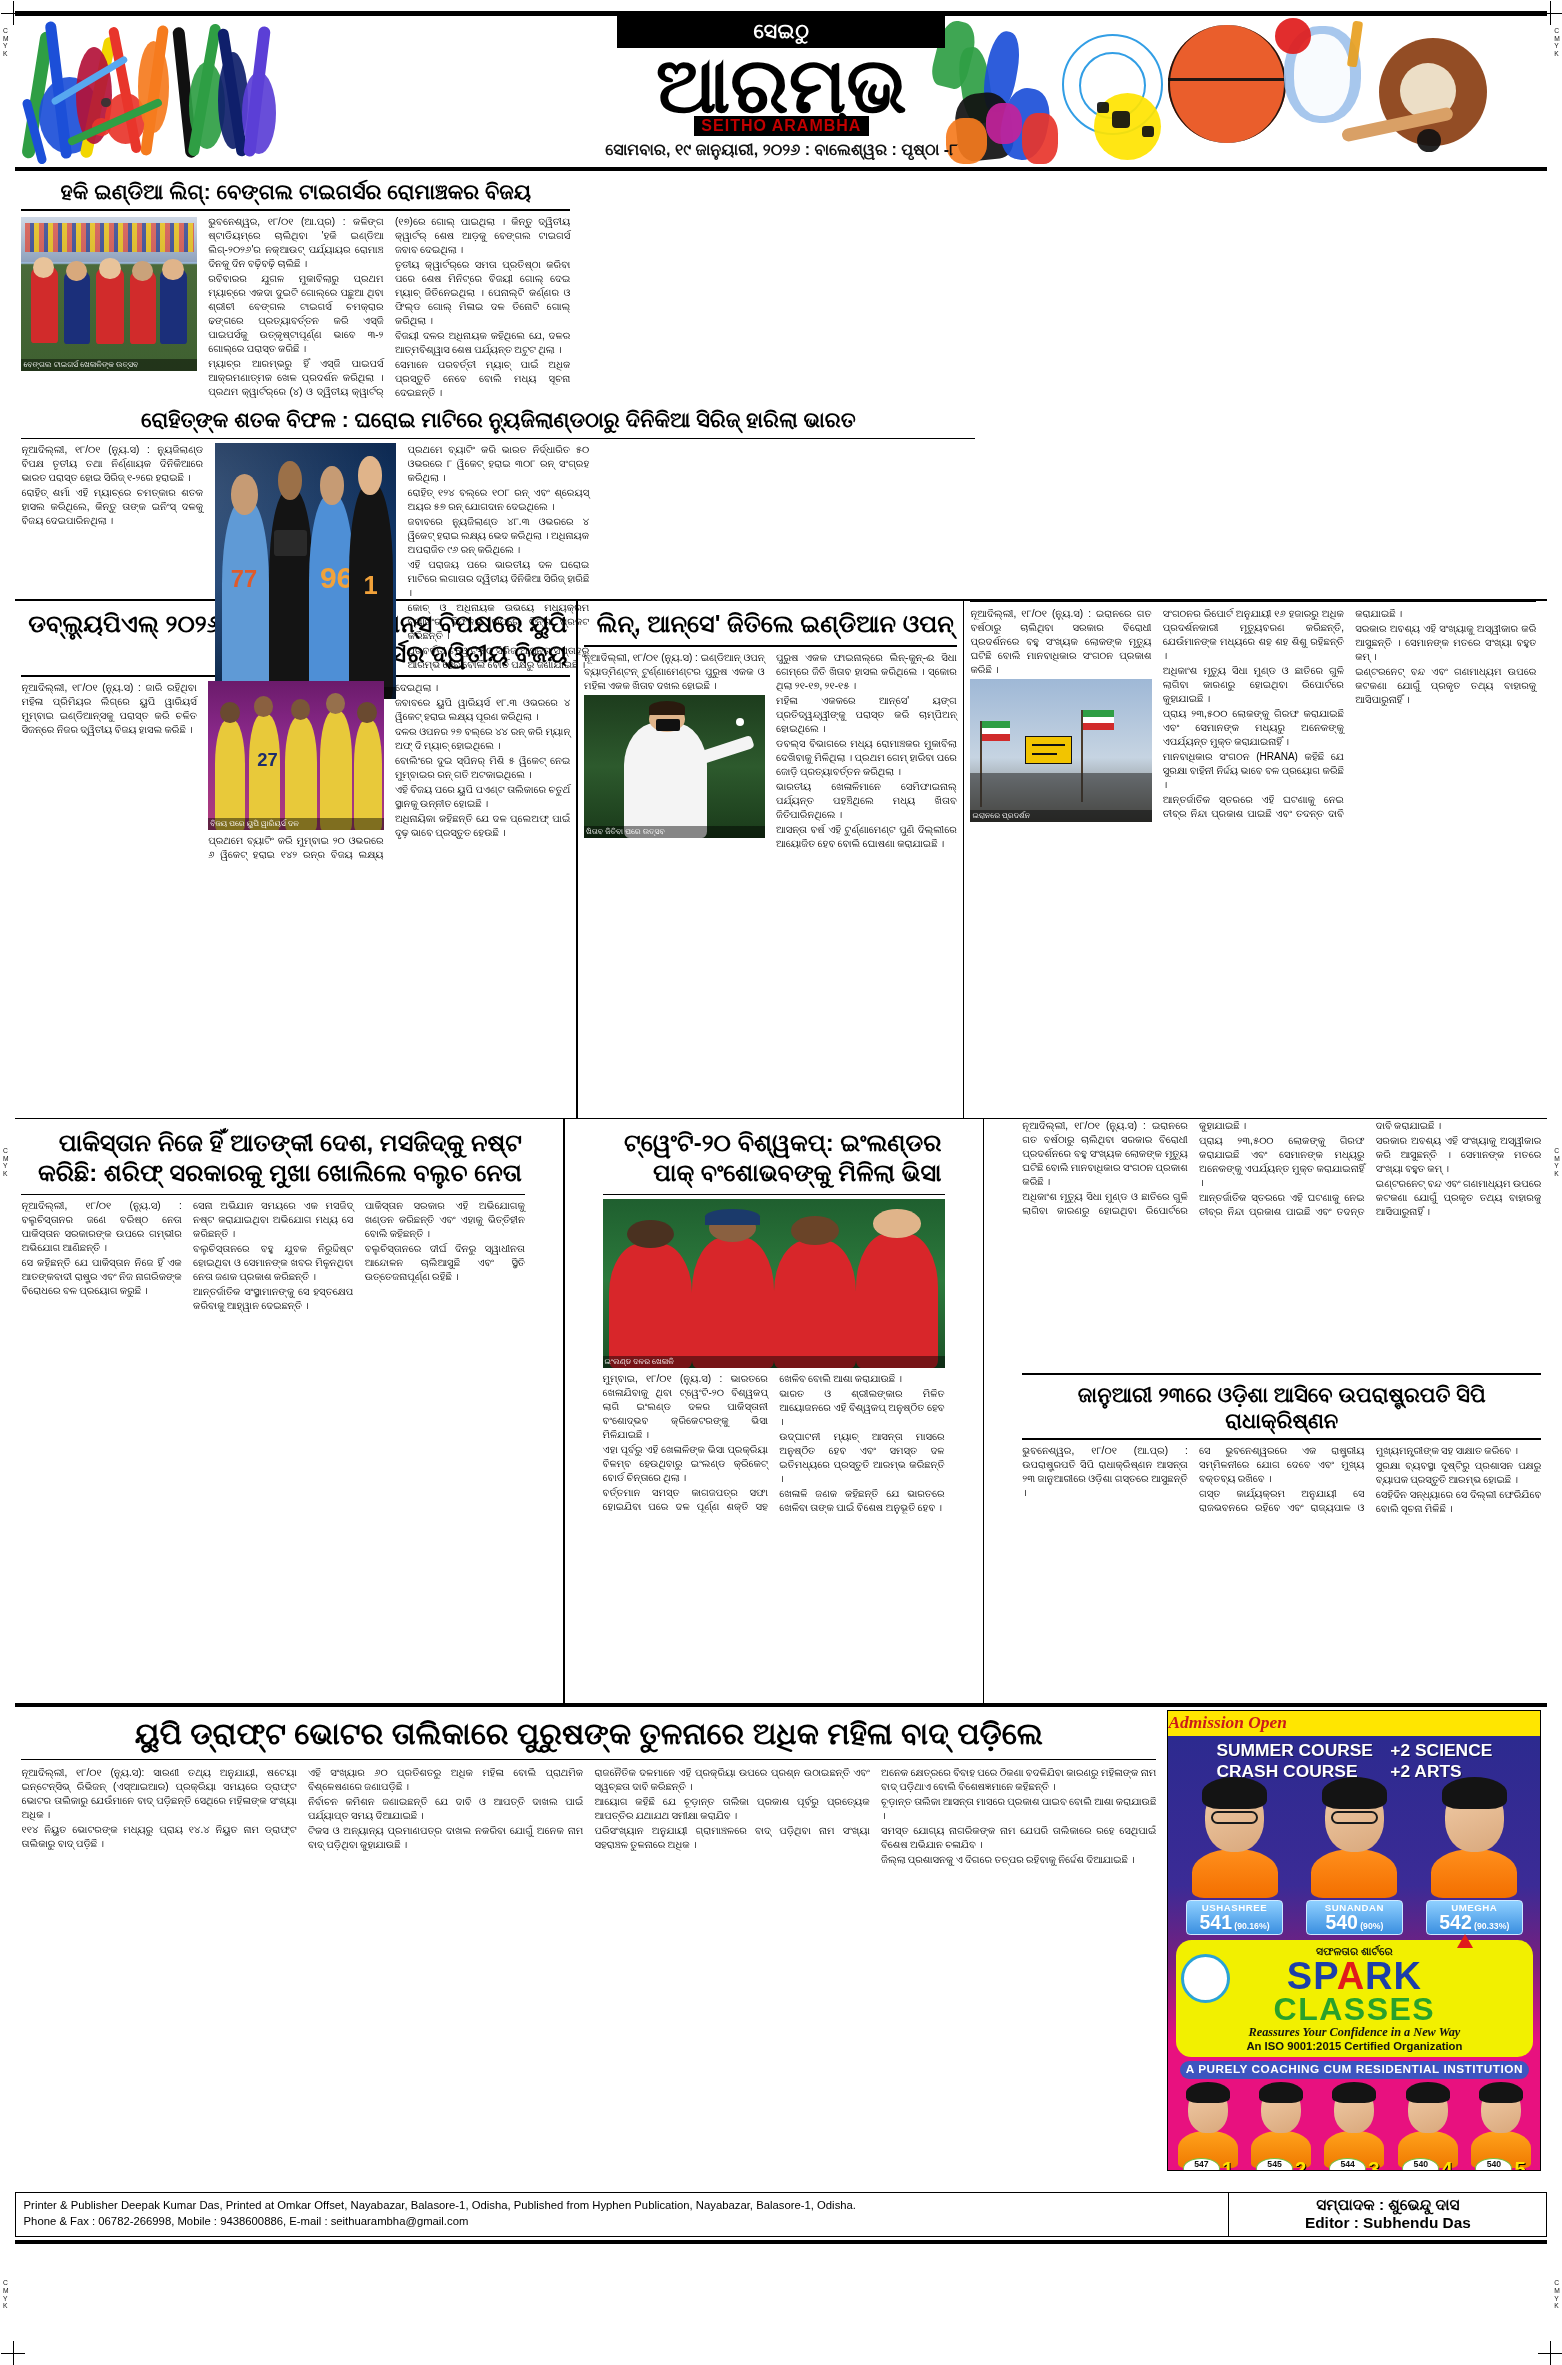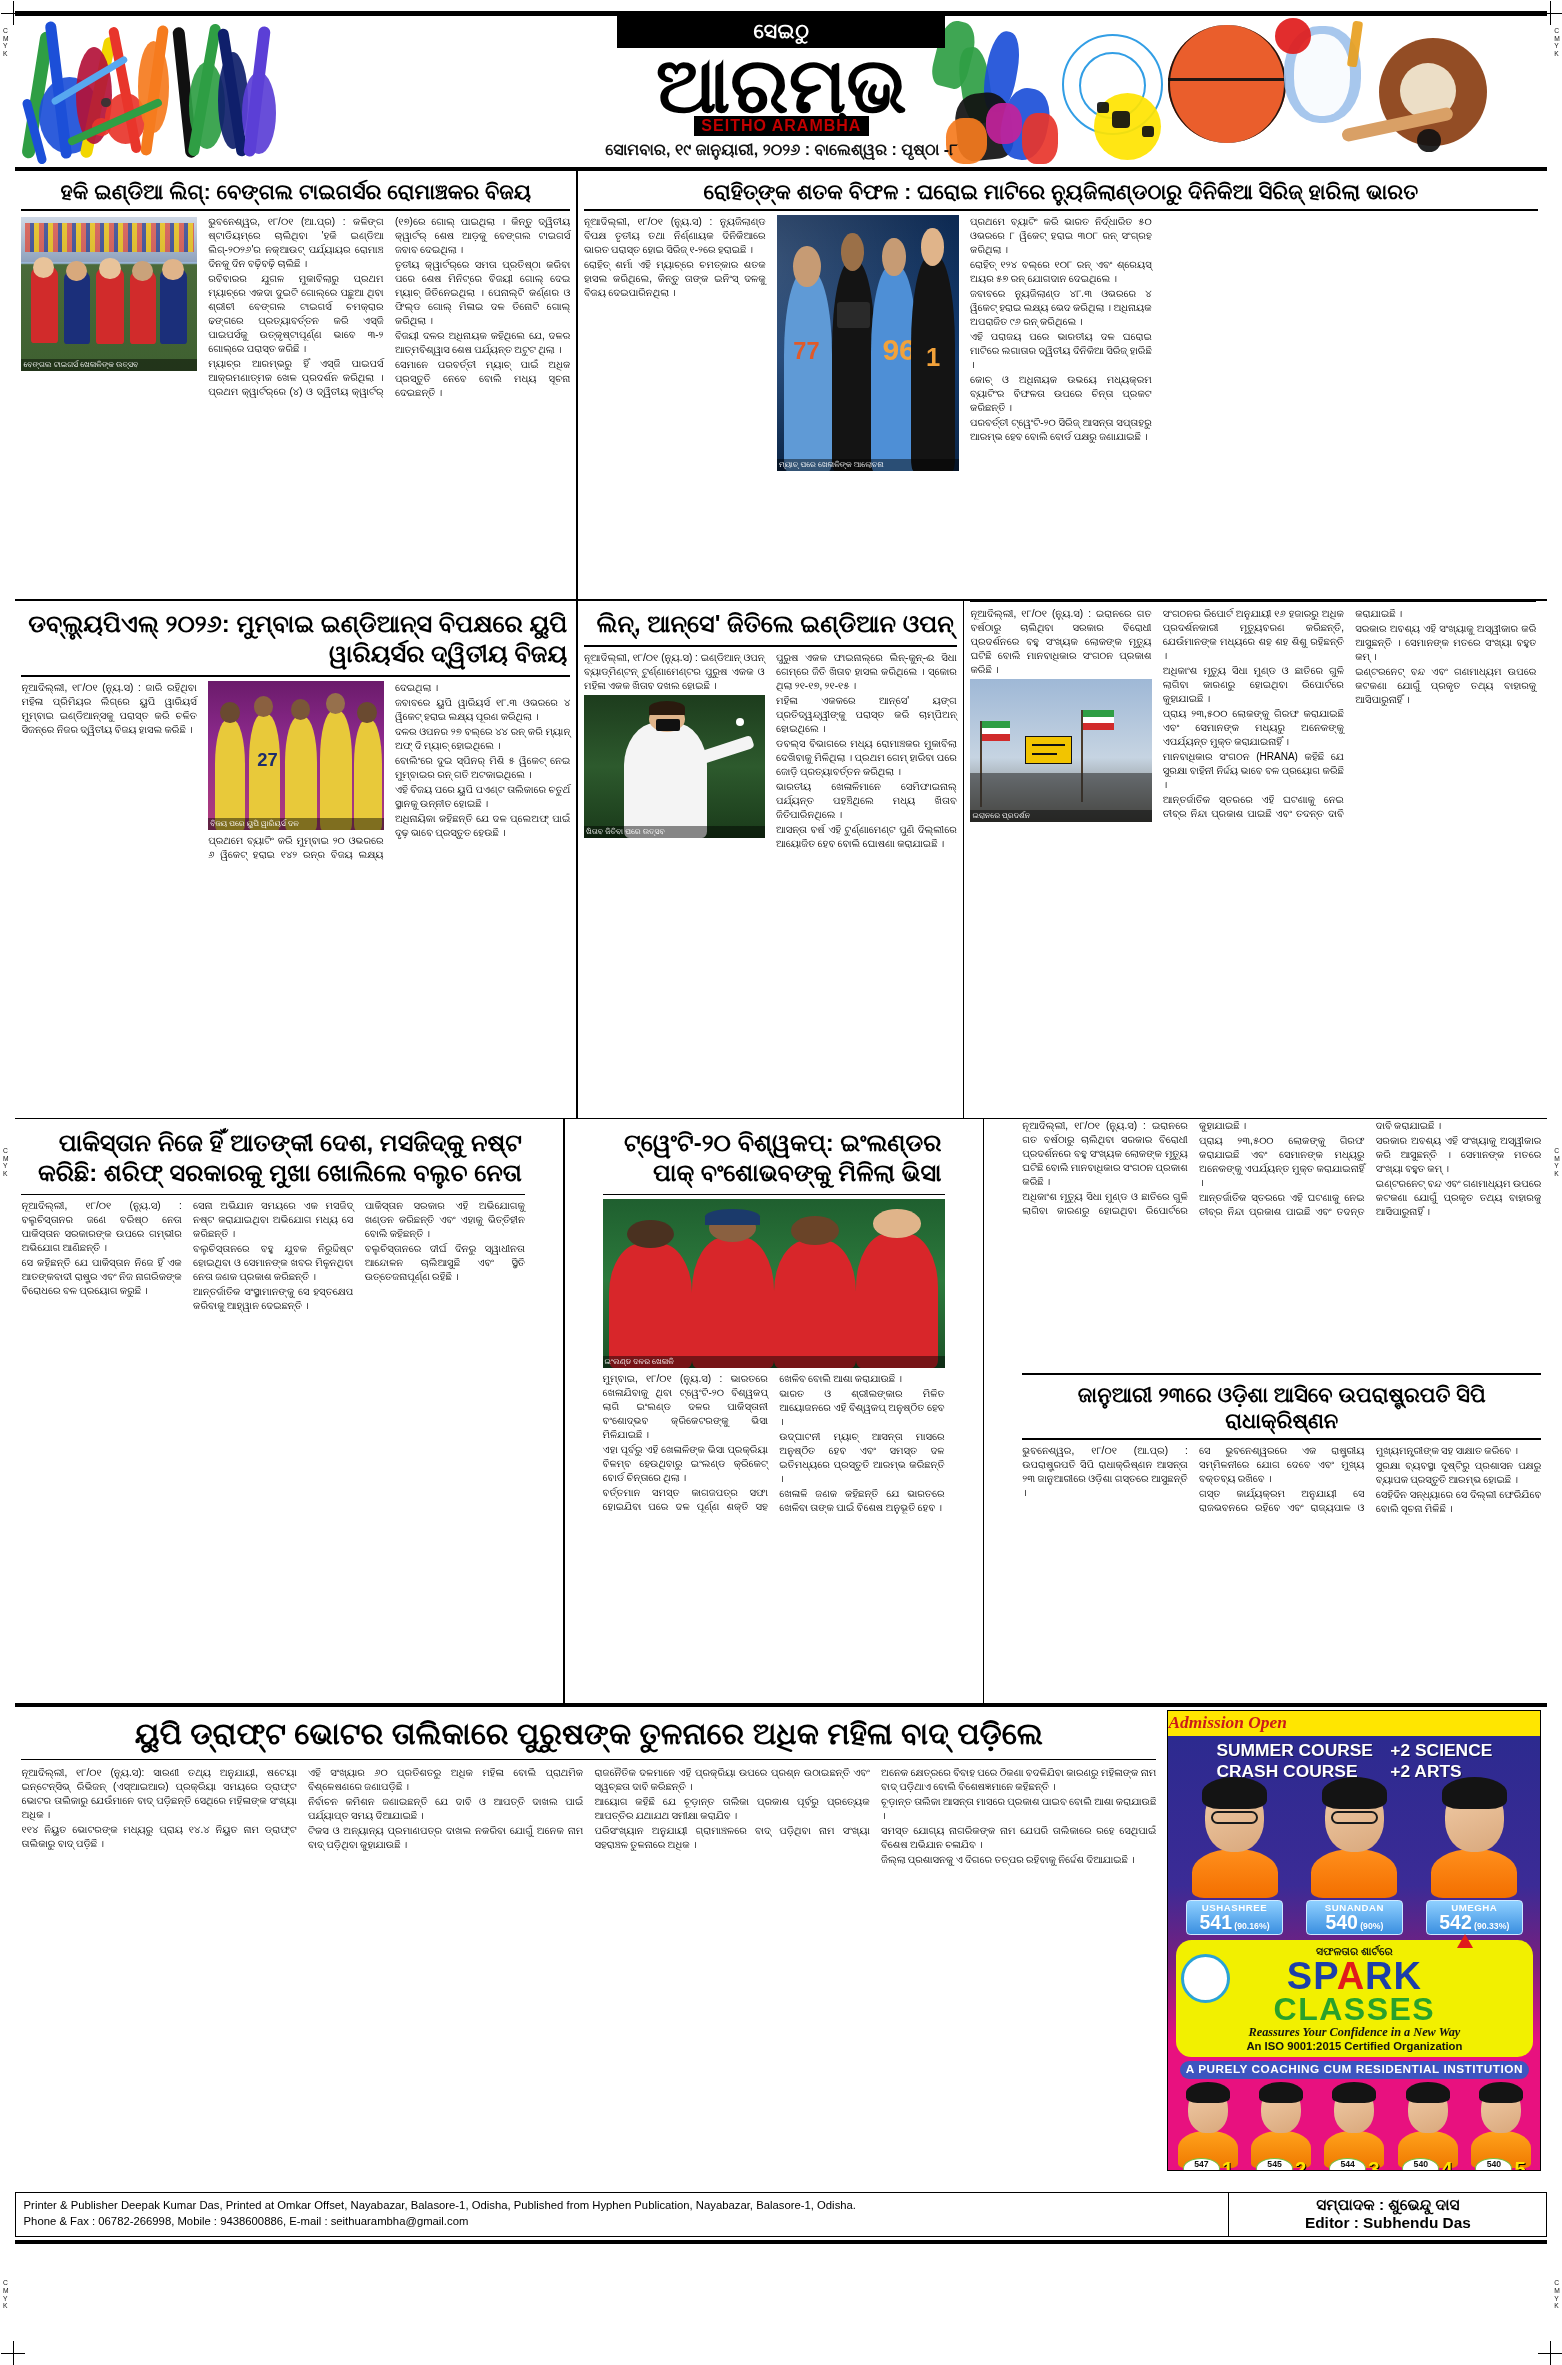--- a/index.html
+++ b/index.html
@@ -230,21 +230,21 @@
 
     <div class="mh-center">
       <div class="mh-kicker">ସେଇଠୁ</div>
       <div class="mh-title">ଆରମ୍ଭ</div>
       <div class="mh-romanized">SEITHO ARAMBHA</div>
     </div>
     <div class="mh-dateline">ସୋମବାର, ୧୯ ଜାନୁୟାରୀ, ୨୦୨୬ : ବାଲେଶ୍ୱର : ପୃଷ୍ଠା -୮</div>
   </div>
   <div class="rule-thick"></div>
 
-  <div class="row" style="height:428px;">
+  <div class="row" style="height:428px;flex-direction:column;">
 
     <div class="col" style="width:561px;">
       <div class="hl1">ହକି ଇଣ୍ଡିଆ ଲିଗ୍: ବେଙ୍ଗଲ ଟାଇଗର୍ସର ରୋମାଞ୍ଚକର ବିଜୟ</div>
       <div class="hline" style="margin:0 0 4.1px;"></div>
       <div class="body-cols c3">
         <div class="figure photo" style="width:100%;height:154px;break-inside:avoid;background:linear-gradient(180deg,#7fa3cf 0%,#9bb6d8 30%,#4a6a3a 31%,#3e6030 100%);">
           <div style="position:absolute;left:0;right:0;top:0;height:45px;background:linear-gradient(180deg,#cfd8e6,#8fa2bd);"></div>
           <div style="position:absolute;left:3.1px;top:6.1px;right:3.1px;height:29px;background:repeating-linear-gradient(90deg,#e04a3a 0 4.6px,#2a3a8a 4.6px 9.2px,#f2c200 9.2px 14px);opacity:.75;"></div>
           <div style="position:absolute;left:9.2px;top:49px;width:27px;height:77px;background:#d12b2b;border-radius:9.2px 9.2px 3.1px 3.1px;"></div>
           <div style="position:absolute;left:11.3px;top:40px;width:21.5px;height:21.5px;border-radius:50%;background:#e8c39a;"></div>

